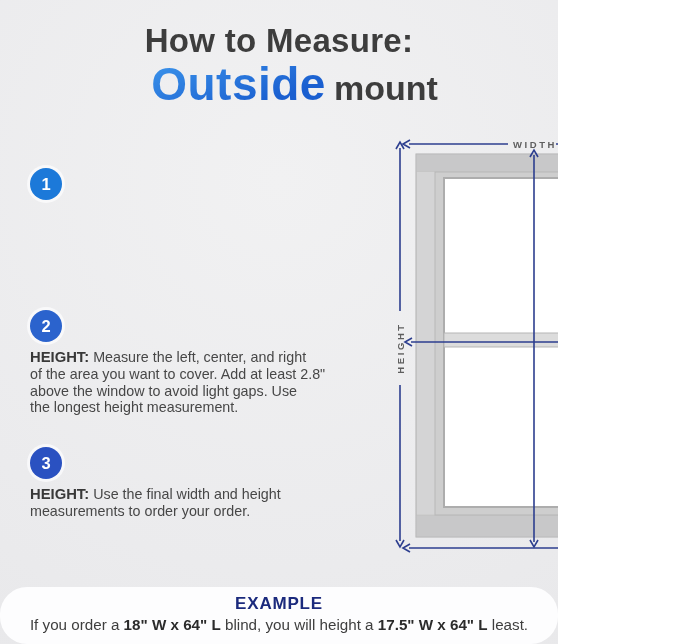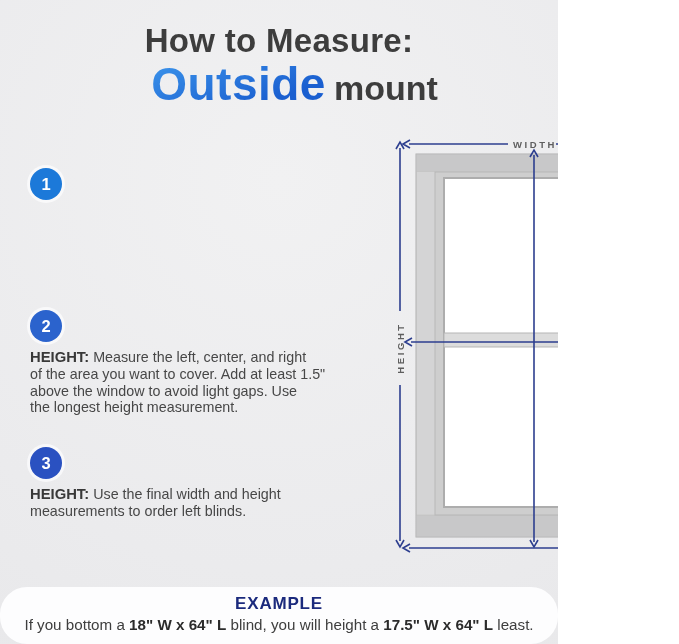--- a/index.html
+++ b/index.html
@@ -64,29 +64,29 @@
     </div>
   </div>
 
   <div class="step step-1">
     <div class="badge" style="background: rgb(28, 121, 217);">1</div>
   </div>
 
   <div class="step step-2">
     <div class="badge" style="background: rgb(43, 99, 205);">2</div>
     <p><strong>HEIGHT:</strong><span> Measure the left, center, and right
-of the area you want to cover. Add at least 1.5"
+of the area you want to cover. Add at least 2.8"
 above the window to avoid light gaps. Use
 the longest height measurement.</span></p>
   </div>
 
   <div class="step step-3">
     <div class="badge" style="background: rgb(42, 81, 193);">3</div>
     <p><strong>HEIGHT:</strong><span> Use the final width and height
-measurements to order left blinds.</span></p>
+measurements to order your order.</span></p>
   </div>
 
   <div class="diagram" style="--arrow: #2c3e8f; --dlabel: #5e5e5e;">
     <svg width="292" height="432" viewBox="0 0 292 432">
 
       <g>
         <rect x="29" y="26" width="235" height="383" fill="#d4d4d5" stroke="#b0b0b0" stroke-width="1"></rect>
         <rect x="29.5" y="26.5" width="234" height="17" fill="#c8c8c9" stroke="#bdbdbd" stroke-width="0.5"></rect>
         <rect x="29.5" y="387" width="234" height="21.5" fill="#c8c8c9" stroke="#bdbdbd" stroke-width="0.5"></rect>
         <rect x="48" y="44" width="196" height="343" fill="#cecece" stroke="#b7b7b7" stroke-width="1"></rect>
@@ -131,16 +131,16 @@
       <g>
         <line class="mline" x1="24" y1="214" x2="272" y2="214"></line>
         <path class="head" d="M25 210 L18 214 L25 218"></path>
         <path class="head" d="M271 210 L278 214 L271 218"></path>
       </g>
     </svg>
   </div>
 
   <div class="example">
     <div class="ex-head" style="color: rgb(27, 42, 125);">EXAMPLE</div>
-    <p class="ex-text"><span>If you bottom a </span><strong>18" W x 64" L</strong><span> blind, you will height a </span><strong>17.5" W x 64" L</strong><span> least.</span></p>
+    <p class="ex-text"><span>If you order a </span><strong>18" W x 64" L</strong><span> blind, you will height a </span><strong>17.5" W x 64" L</strong><span> least.</span></p>
   </div>
 
 </div>
 
 </body></html>

